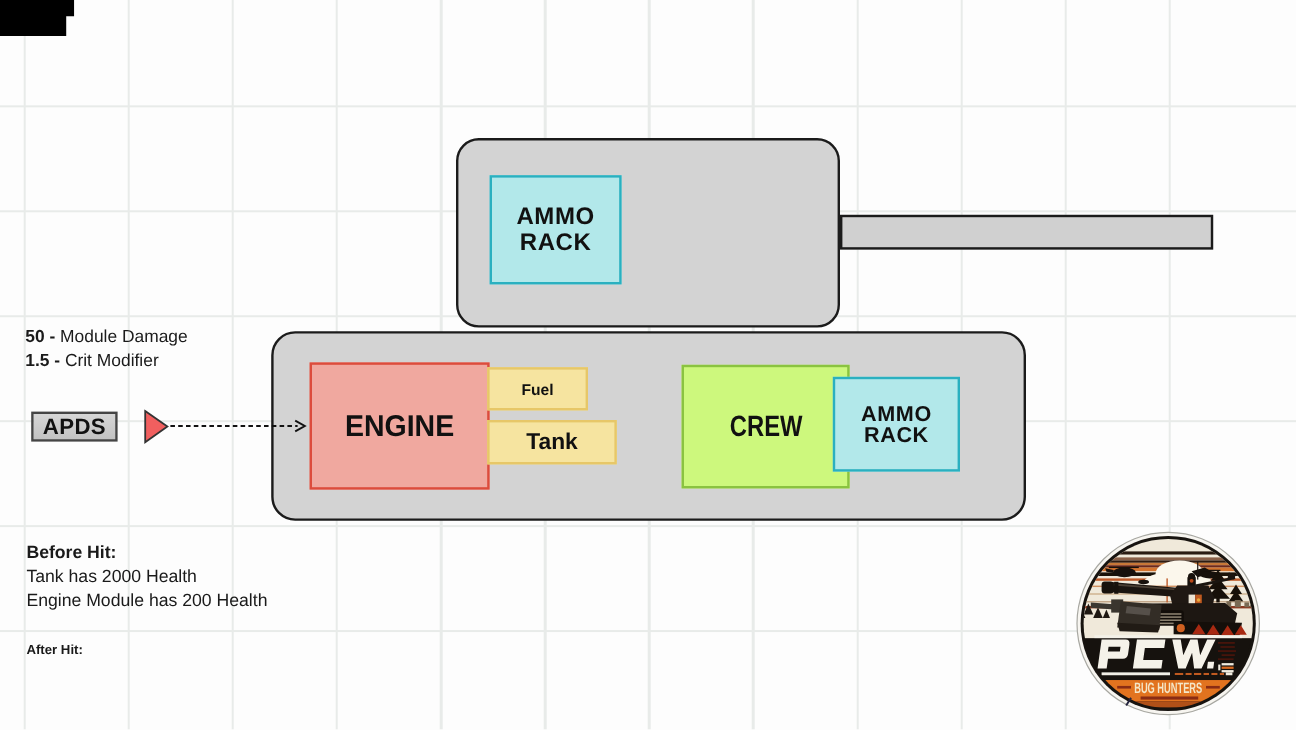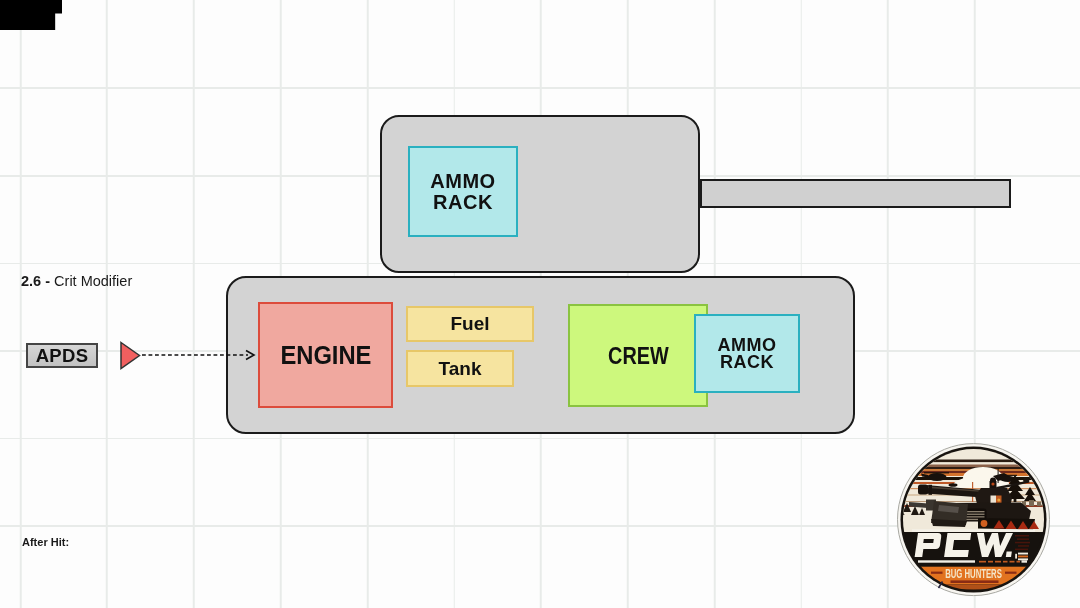--- a/index.html
+++ b/index.html
@@ -19,49 +19,55 @@
 <div id="stage">
 
   <div class="abs" style="left:380px;top:115px;width:320px;height:158px;background:#d3d3d3;border:2.5px solid #1b1b1b;border-radius:19px;box-sizing:border-box;"></div>
 
   <div class="abs" style="left:700px;top:179px;width:311px;height:29px;background:#d0d0d0;border:2.5px solid #1b1b1b;box-sizing:border-box;"></div>
 
   <div class="box" style="left:408px;top:146px;width:110px;height:91px;background:#b2e8ea;border:2.5px solid #2ab0c0;font-weight:bold;font-size:20px;line-height:21px;letter-spacing:0.5px;">AMMO<br>RACK</div>
 
   <div class="abs" style="left:226px;top:276px;width:629px;height:158px;background:#d3d3d3;border:2.5px solid #1b1b1b;border-radius:20px;box-sizing:border-box;"></div>
 
-  <div class="box" style="left:258px;top:302px;width:135px;height:106px;background:#f0a89f;border:2.5px solid #dc4c3c;font-weight:bold;font-size:25px;">
+  <div class="box" style="left:258px;top:302px;width:150px;height:106px;background:#f0a89f;border:2.5px solid #dc4c3c;font-weight:bold;font-size:25px;">
       <span style="display:inline-block;transform:scaleX(0.95);">ENGINE</span>
     </div>
 
-  <div class="box" style="left:406px;top:306px;width:128px;height:36px;background:#f6e4a0;border:2.5px solid #e7c768;font-weight:bold;font-size:19px;">Fuel</div>
+  <div class="box" style="left:406px;top:306px;width:84px;height:36px;background:#f6e4a0;border:2.5px solid #e7c768;font-weight:bold;font-size:13px;">Fuel</div>
 
   <div class="box" style="left:406px;top:350px;width:108px;height:37px;background:#f6e4a0;border:2.5px solid #e7c768;font-weight:bold;font-size:19px;">Tank</div>
 
   <div class="box" style="left:568px;top:304px;width:140px;height:103px;background:#cdf87d;border:2.5px solid #8ac340;font-weight:bold;font-size:24.5px;">
       <span style="display:inline-block;transform:scaleX(0.81);">CREW</span>
     </div>
 
   <div class="box" style="left:694px;top:314px;width:106px;height:79px;background:#b2e8ea;border:2.5px solid #2ab0c0;font-weight:bold;font-size:18px;line-height:16.8px;letter-spacing:0.5px;">AMMO<br>RACK</div>
 
   <div class="abs" style="left:21px;top:272px;font-size:14.5px;line-height:19.8px;color:#1a1a1a;">
-    <div><b>2.6</b> <b>-</b> Crit Modifier</div>
+    <div><b>50</b> <b>-</b> Module Damage</div>
+    <div><b>1.5</b> <b>-</b> Crit Modifier</div>
   </div>
 
   <div class="box" style="left:26px;top:343px;width:72px;height:25px;background:linear-gradient(#d6d6d6,#c2c2c2);border:2px solid #454545;font-weight:bold;font-size:18.5px;letter-spacing:0.3px;">APDS</div>
 
   <svg class="abs" style="left:120px;top:341px;" width="24" height="30" viewBox="0 0 24 30">
     <path d="M1 1.5 L19.5 14.5 L1 27.5 Z" fill="#f15f5f" stroke="#333" stroke-width="1.5"></path>
   </svg>
 
   <svg class="abs" style="left:140px;top:345px;" width="120" height="20" viewBox="0 0 120 20">
     <line x1="2" y1="10" x2="108" y2="10" stroke="#111" stroke-width="1.6" stroke-dasharray="3.8,2.7"></line>
     <path d="M106 5.5 L114 10 L106 14.5" fill="none" stroke="#111" stroke-width="1.6"></path>
   </svg>
 
+  <div class="abs" style="left:22px;top:452px;font-size:14.7px;line-height:19.8px;color:#1a1a1a;">
+    <div style="font-weight:bold;">Before Hit:</div>
+    <div>Tank has 2000 Health</div>
+    <div>Engine Module has 200 Health</div>
+  </div>
 
   <div class="abs" style="left:22px;top:533px;font-size:11px;line-height:19.8px;color:#1a1a1a;">
     <div style="font-weight:bold;">After Hit:</div>
   </div>
 
   <div class="abs" style="left:0;top:0;width:62px;height:30px;background:#000;clip-path:polygon(0 0,100% 0,100% 45%,89% 45%,89% 100%,0 100%);"></div>
 
   <svg class="abs" style="left:895px;top:441px;" width="157" height="157" viewBox="0 0 157 157">
     <defs>
       <clipPath id="bc">

